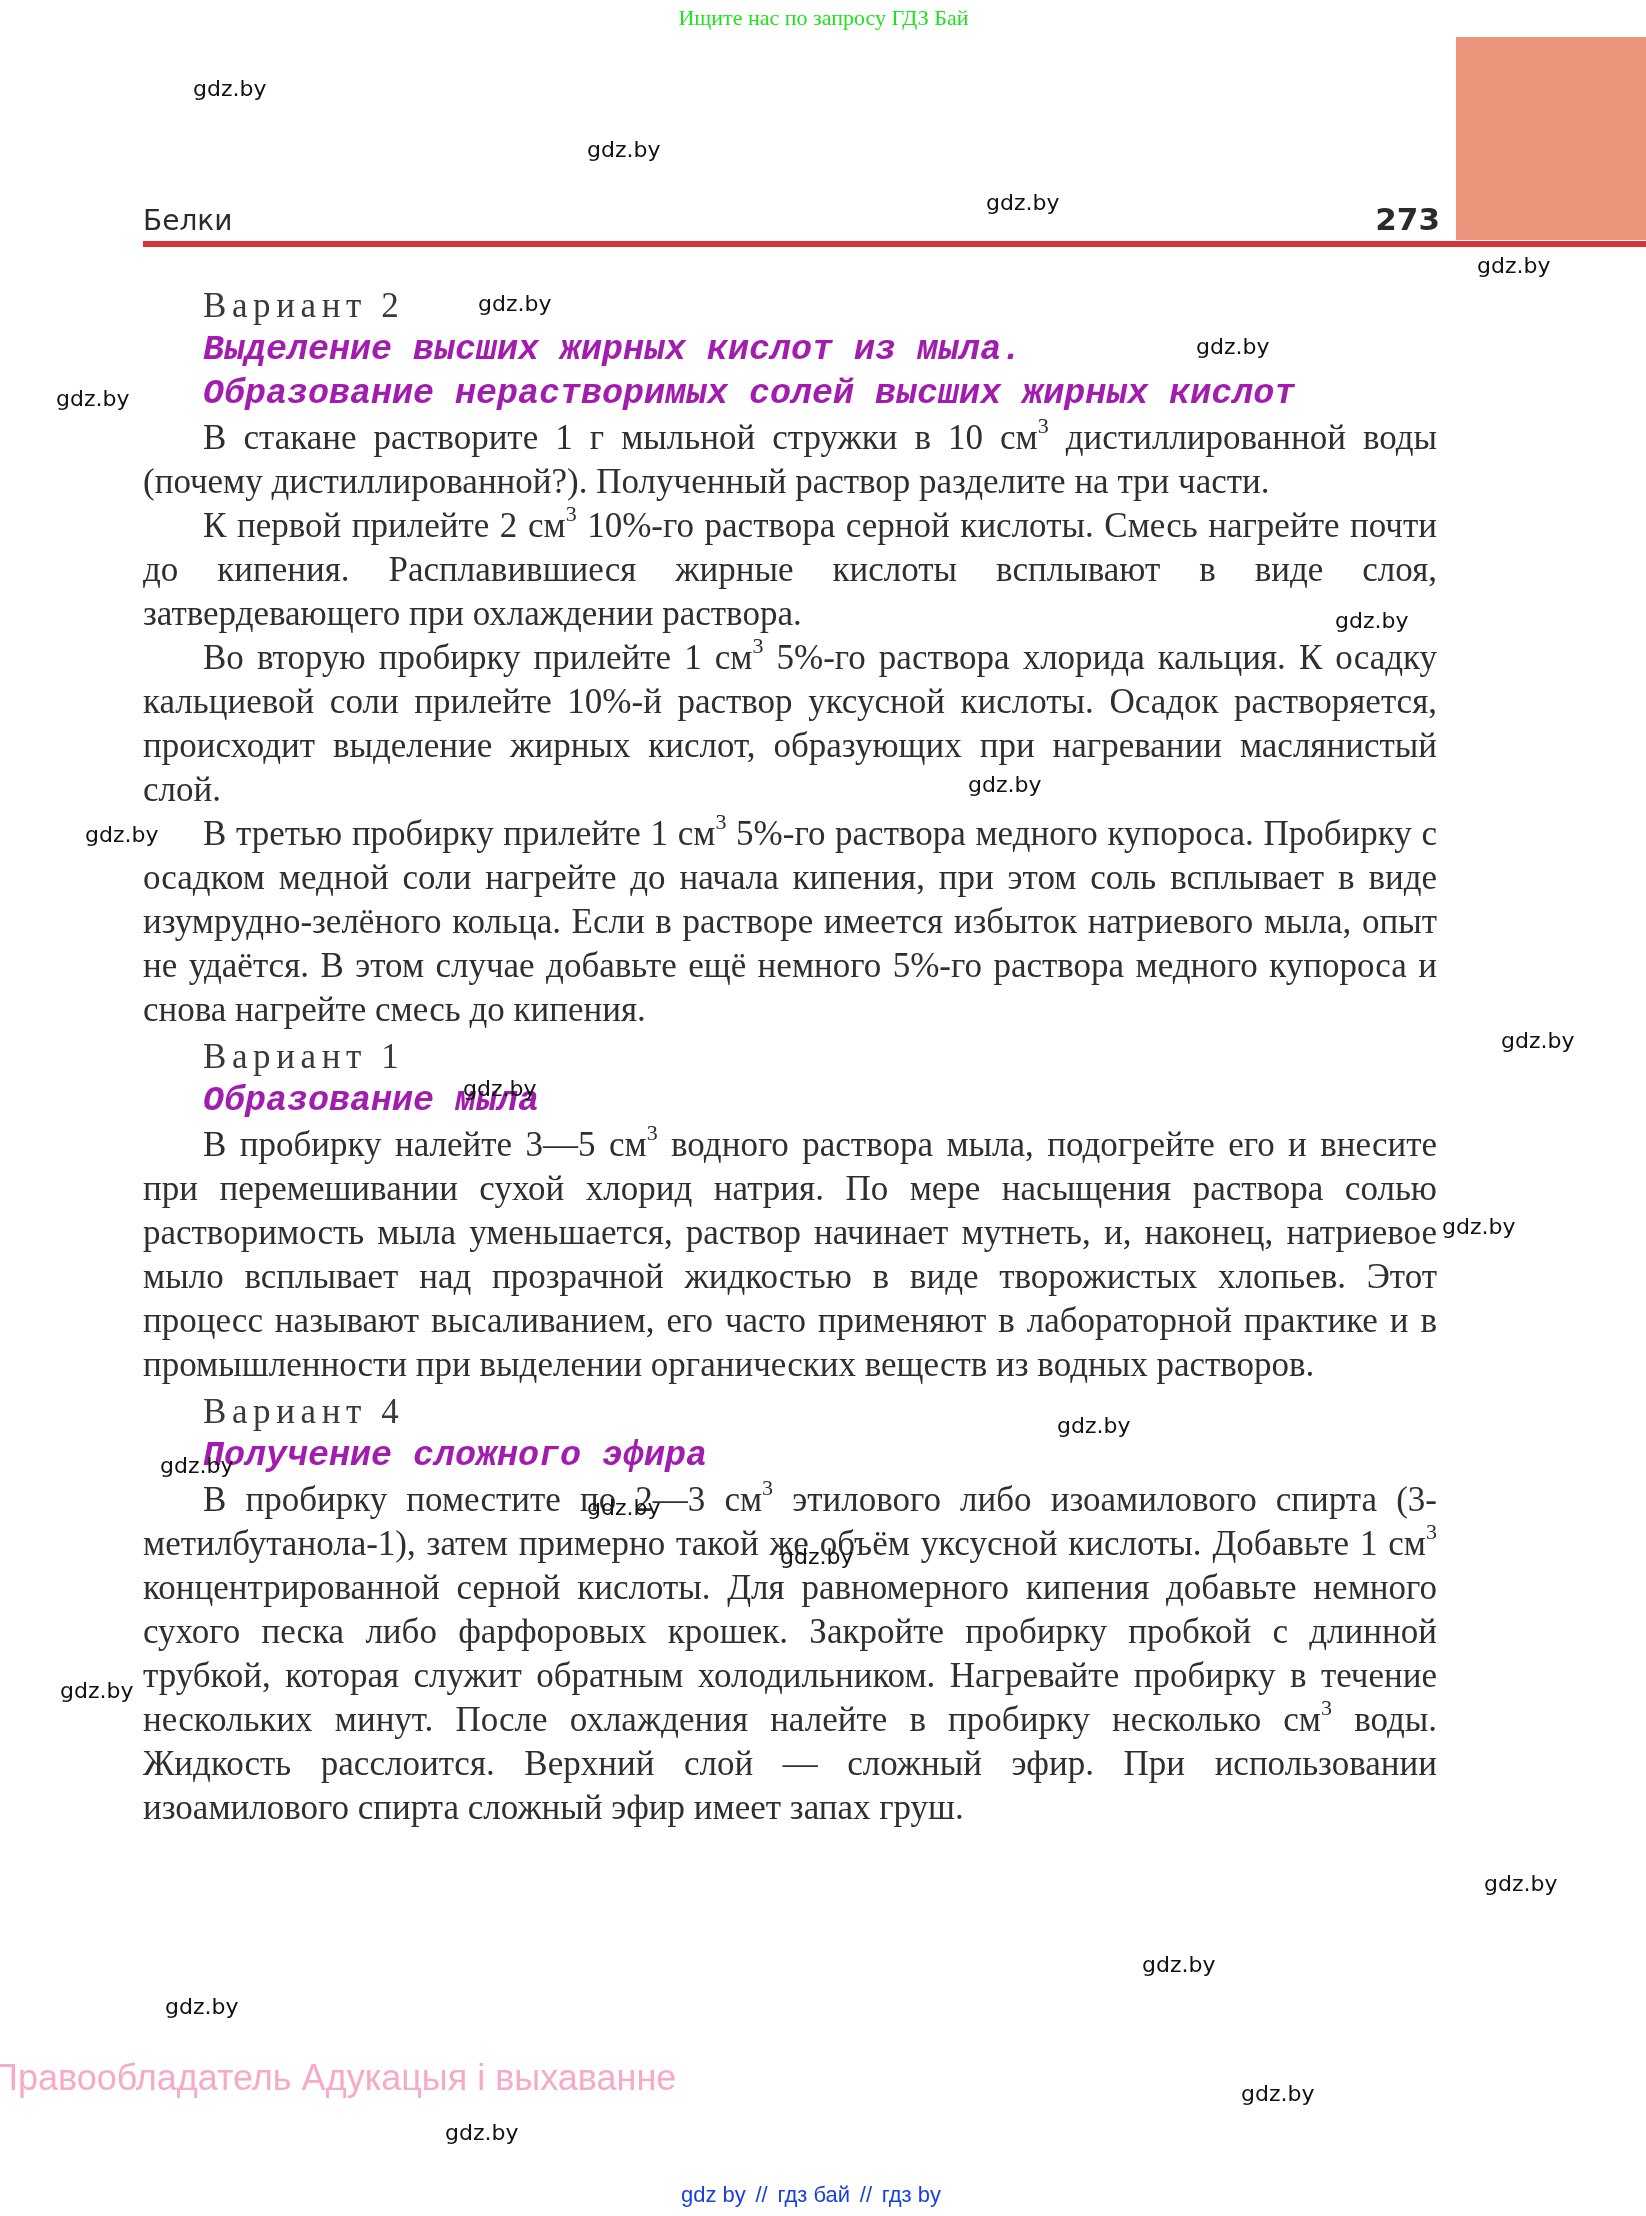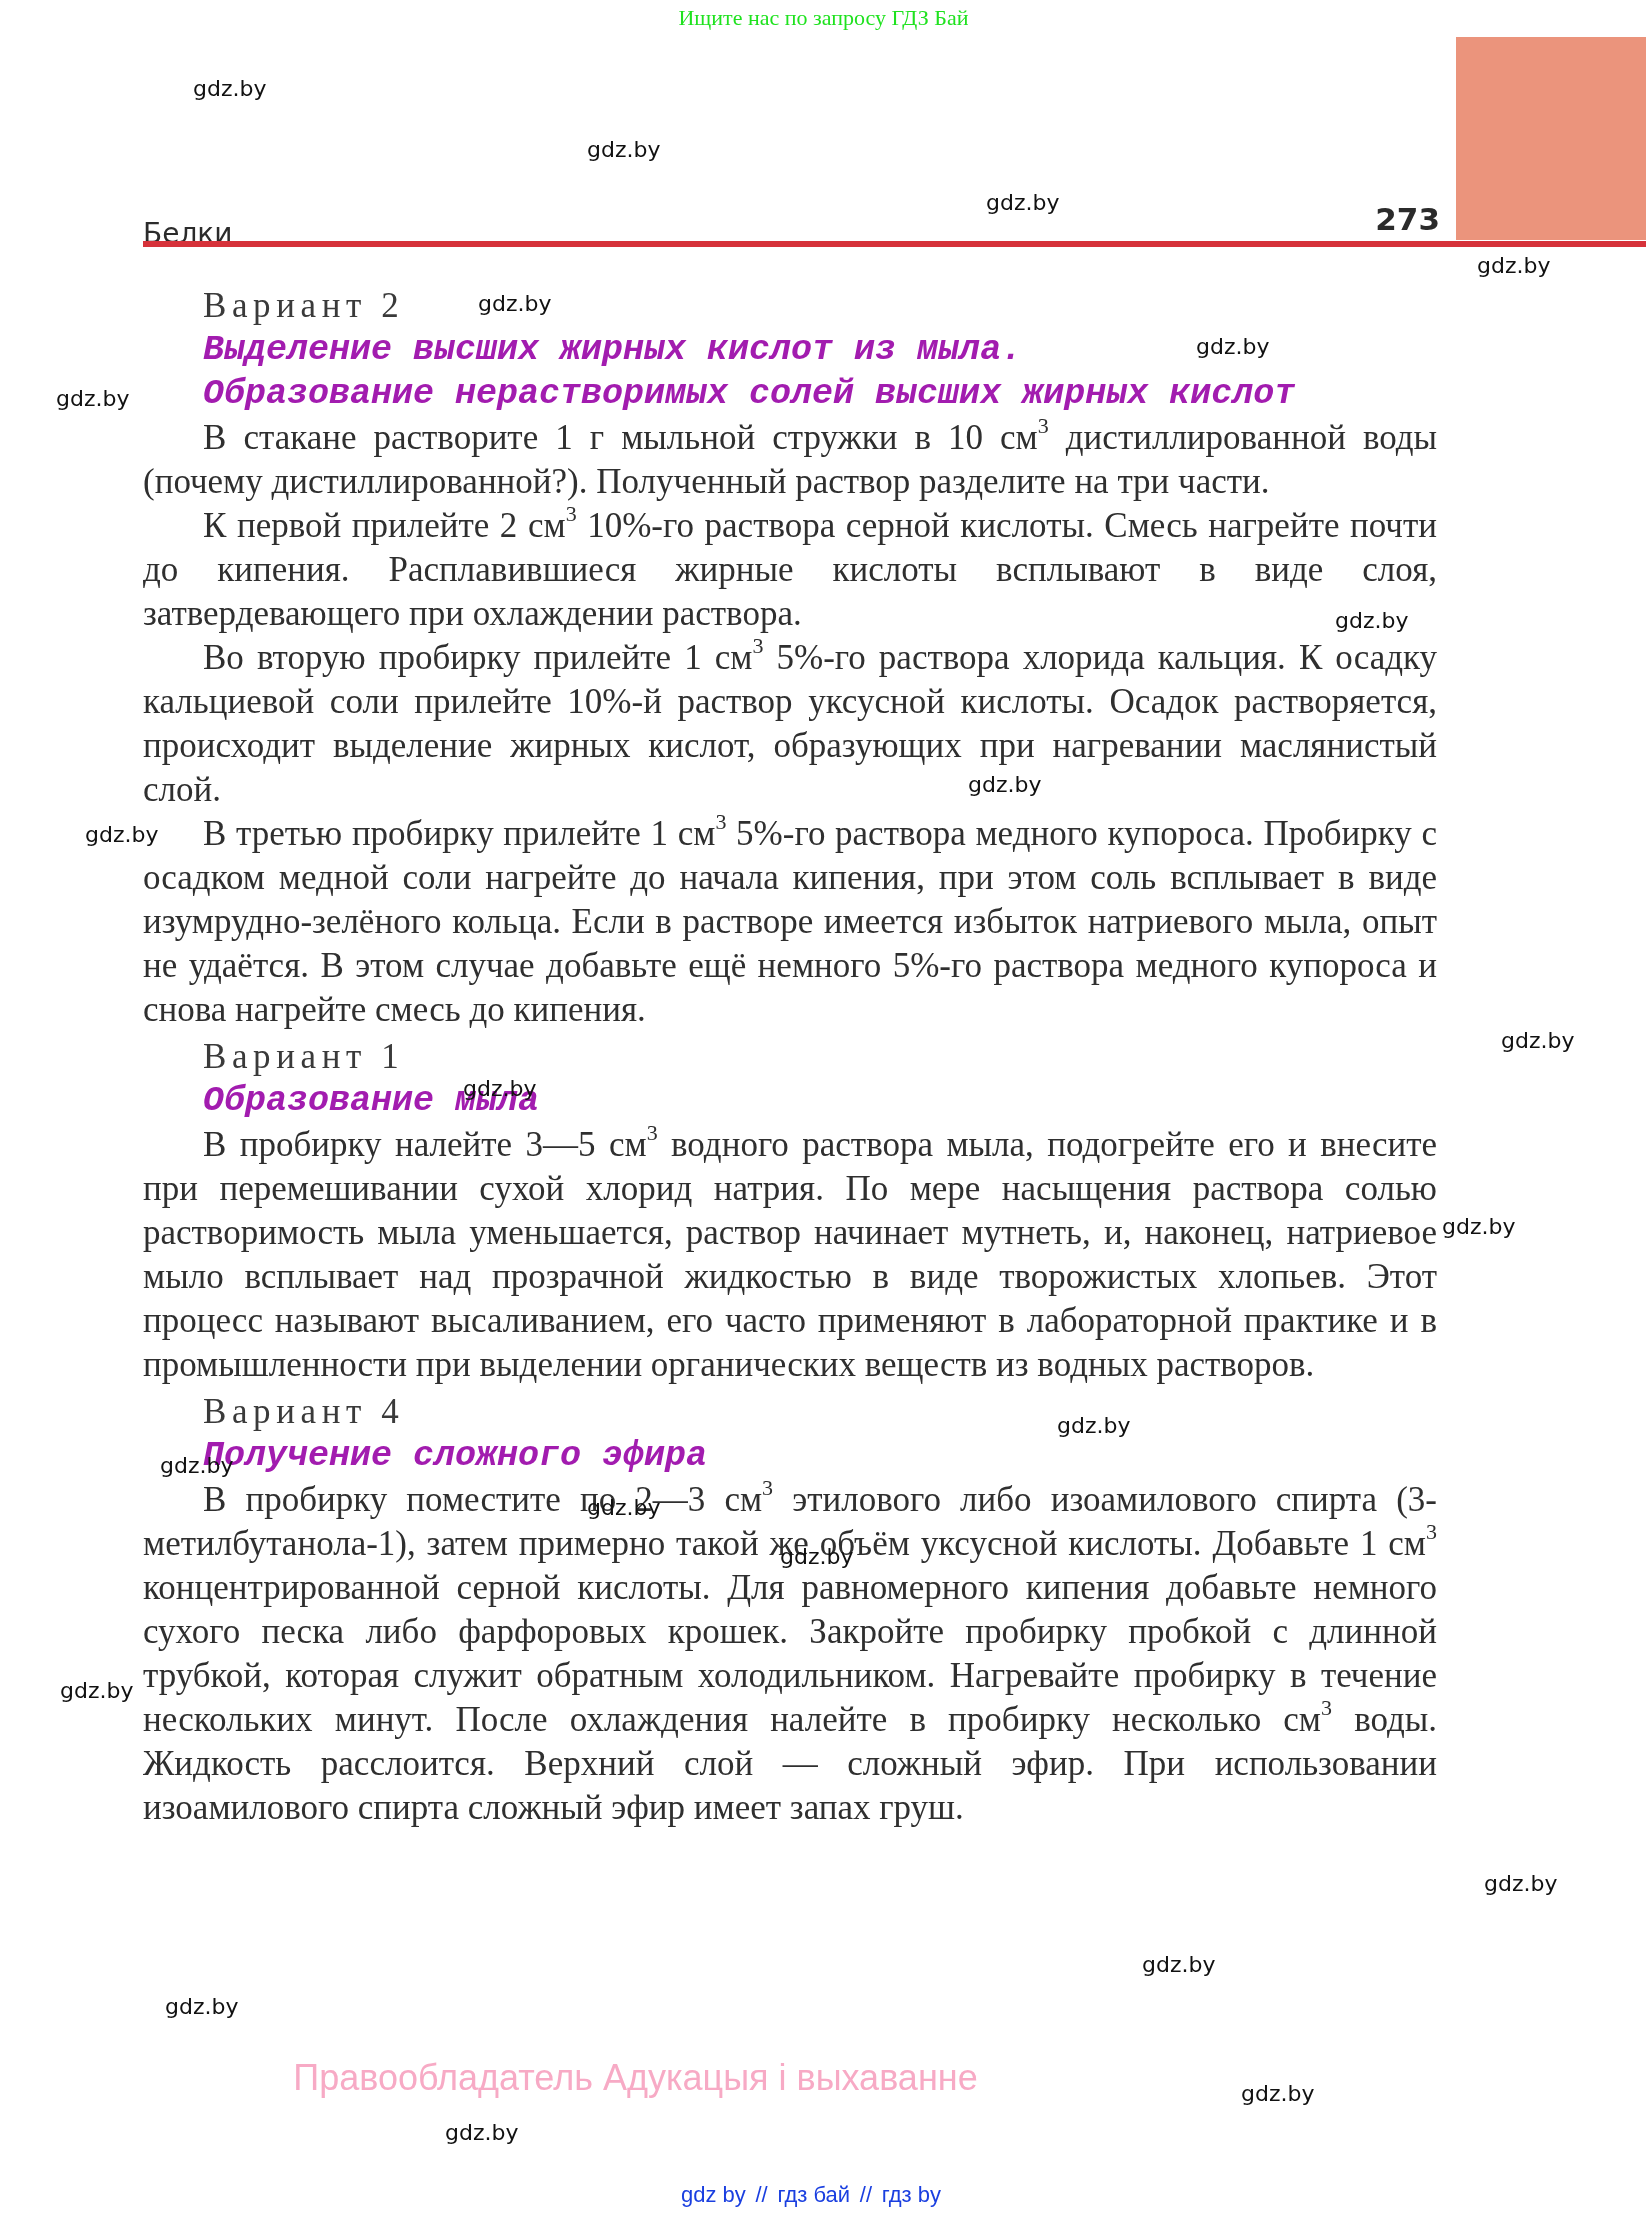--- a/index.html
+++ b/index.html
@@ -38,21 +38,21 @@
       position: absolute;
       left: 143px;
       top: 241px;
       width: 1504px;
       height: 5.6px;
       background: #d6323a;
     }
     .running-head {
       position: absolute;
       left: 143px;
-      top: 216px;
+      top: 203px;
       font-family: "DejaVu Sans", "Liberation Sans", sans-serif;
       font-size: 28px;
       color: #2b2b2b;
       line-height: 35px;
     }
     .page-number {
       position: absolute;
       left: 1355px;
       top: 201px;
       width: 85px;
@@ -107,22 +107,21 @@
       font-size: 22px;
       color: #111111;
       line-height: 29px;
       white-space: nowrap;
     }
     .rights-footer {
       position: absolute;
       left: 0;
       width: 1303px;
       top: 2055px;
-      text-align: center;
-      padding-left: 0;
+      padding-left: 8px;
       font-family: "Liberation Sans", "DejaVu Sans", sans-serif;
       font-size: 36px;
       color: #f7aac5;
       line-height: 45px;
     }
     .rights-footer span { position: relative; left: -16px; }
     .bottom-links {
       position: absolute;
       left: 0;
       top: 2180px;

